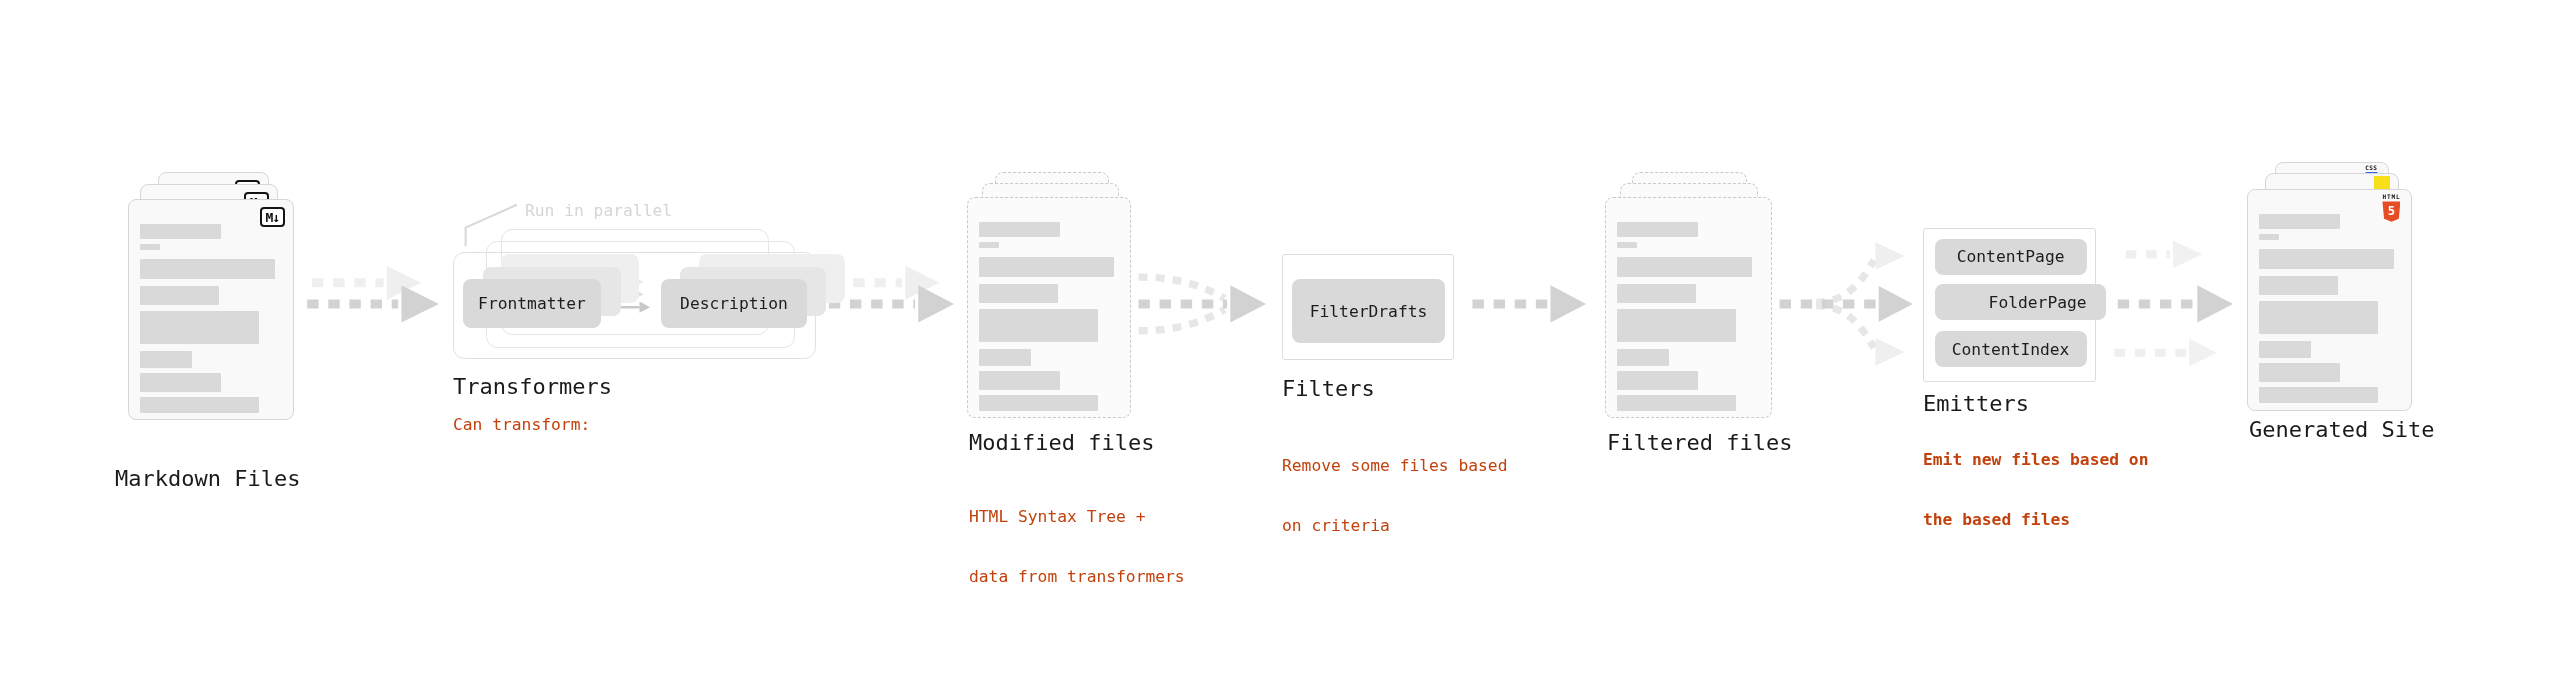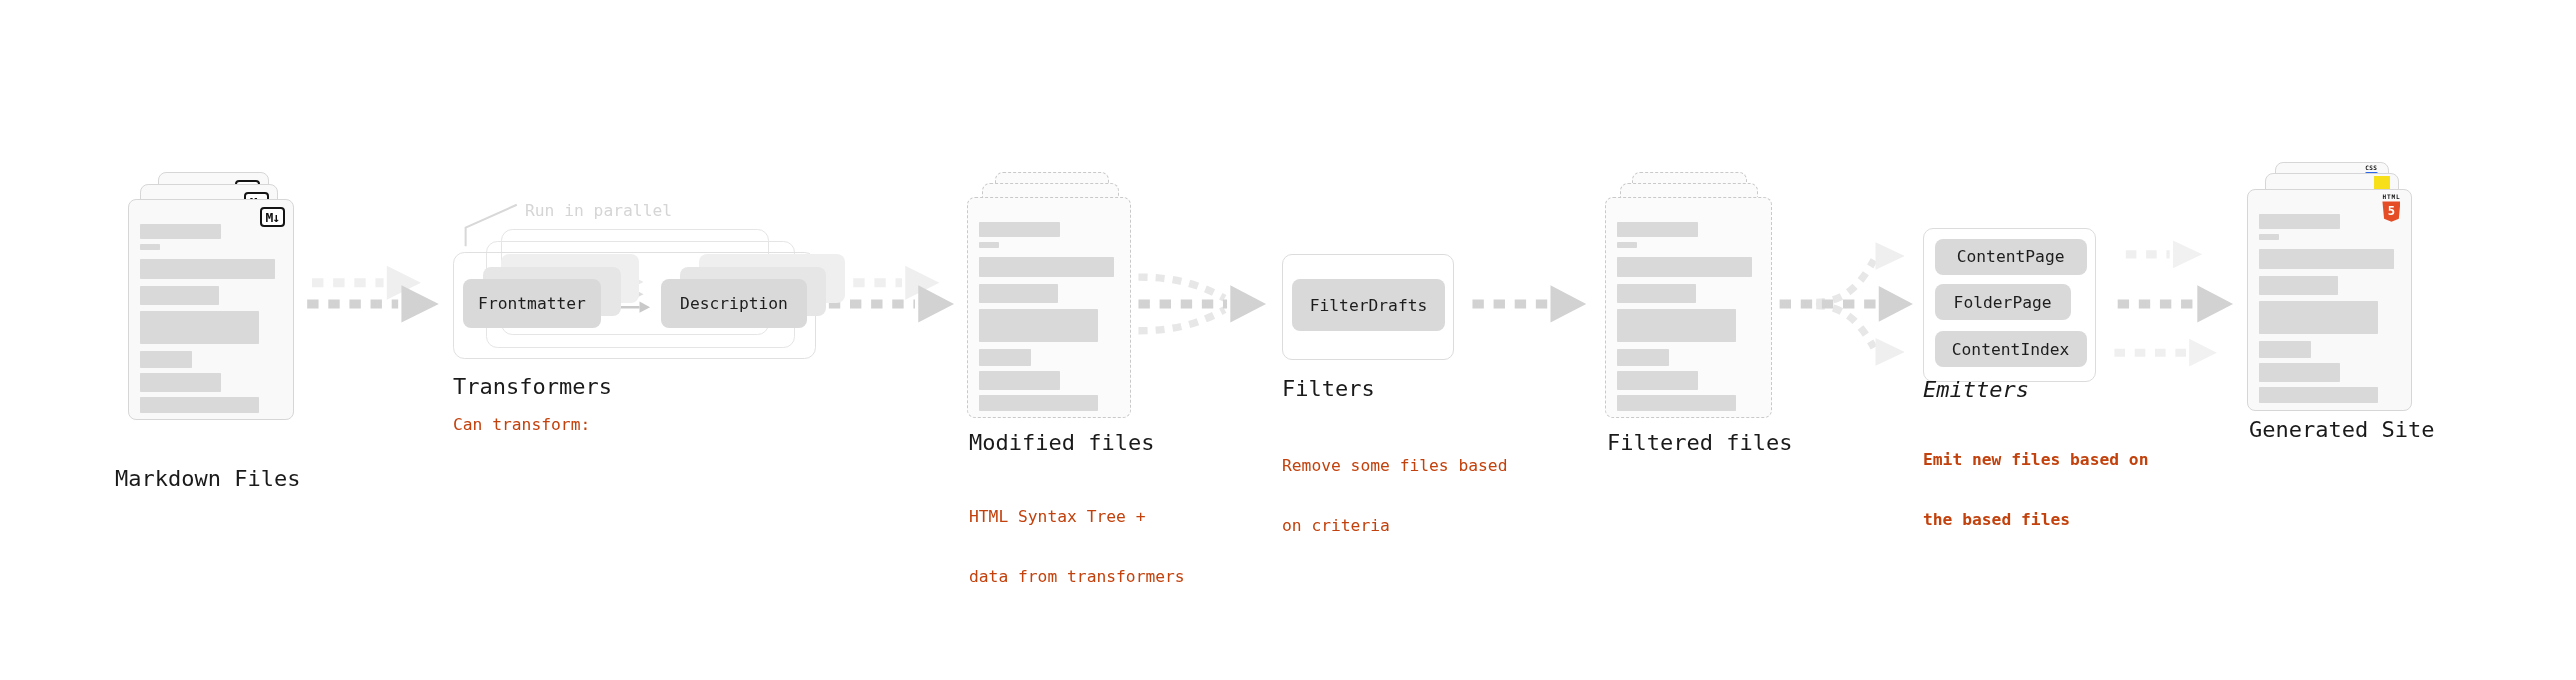--- a/index.html
+++ b/index.html
@@ -36,21 +36,21 @@
   .bullet-line::before{content:"• ";}
   .annotation{position:absolute;font-size:16.3px;line-height:18px;color:#d5d5d5;white-space:pre;}
 
   
   .container-frame{position:absolute;border:1.2px solid #e5e5e5;border-radius:11.4px;box-sizing:border-box;background:transparent;}
   .ghost{position:absolute;border-radius:8.1px;}
   .btn{position:absolute;background:#d9d9d9;border-radius:8.1px;display:flex;align-items:center;justify-content:center;
     font-size:16.3px;color:#1d1d1d;white-space:pre;}
 
   
-  .panel{position:absolute;background:#ffffff;border:1.2px solid #dcdcdc;border-radius:10px;box-sizing:border-box;}
+  .panel{position:absolute;background:#ffffff;border:1.2px solid #dcdcdc;border-radius:3px;box-sizing:border-box;}
 </style>
 </head>
 <body>
 
 <div class="canvas">
 
   <svg class="arrows" width="2576" height="681" viewBox="0 0 3170 838">
 
     <g>
       <line x1="384" y1="348" x2="472" y2="348" stroke="#efefef" stroke-width="11" stroke-dasharray="14 12"></line>
@@ -164,21 +164,21 @@
         </div>
     </div>
   </div>
   <div class="stage-label" style="left:969px;top:431px;">Modified files</div>
   <div class="body-text" style="left:969px;top:466px;">
     <div>HTML Syntax Tree +</div>
     <div>data from transformers</div>
   </div>
 
   <div class="panel" style="left:1282px;top:254px;width:172px;height:106px;"></div>
-  <div class="btn" style="left:1292px;top:279px;width:153px;height:52px;">FilterDrafts</div>
+  <div class="btn" style="left:1292px;top:279px;width:153px;height:64px;">FilterDrafts</div>
   <div class="stage-label" style="left:1282px;top:377px;">Filters</div>
   <div class="body-text" style="left:1282px;top:415px;">
     <div>Remove some files based</div>
     <div>on criteria</div>
   </div>
 
   <div class="abs" style="left:1605px;top:172px;width:167px;height:248px;">
     <div class="fcard dashed" style="left:27px;top:0;width:115px;height:221px;"></div>
     <div class="fcard dashed" style="left:14.6px;top:10.6px;width:138px;height:221px;"></div>
     <div class="fcard dashed" style="left:0;top:25px;width:167px;height:221px;">
@@ -191,24 +191,24 @@
           <div class="bar" style="width: 52px; height: 17px; margin-top: 6.5px;"></div>
           <div class="bar" style="width: 81px; height: 19.5px; margin-top: 4.9px;"></div>
           <div class="bar" style="width: 119px; height: 15.4px; margin-top: 4.9px;"></div>
         </div>
     </div>
   </div>
   <div class="stage-label" style="left:1607px;top:431px;">Filtered files</div>
 
   <div class="panel" style="left:1923px;top:228px;width:173px;height:154px;">
     <div class="btn" style="left:10.6px;top:9.8px;width:152px;height:36px;">ContentPage</div>
-    <div class="btn" style="left:10.6px;top:55px;width:136px;height:36px;">FolderPage</div>
+    <div class="btn" style="left:10.6px;top:55px;width:136px;height:36px;padding-left:35px;">FolderPage</div>
     <div class="btn" style="left:10.6px;top:102px;width:152px;height:36px;">ContentIndex</div>
   </div>
-  <div class="stage-label" style="left:1923px;top:378px;font-style:italic;">Emitters</div>
+  <div class="stage-label" style="left:1923px;top:392px;">Emitters</div>
   <div class="body-text" style="left:1923px;top:409px;font-weight:bold;">
     <div>Emit new files based on</div>
     <div>the based files</div>
   </div>
 
   <div class="abs" style="left:2247px;top:162px;width:165px;height:249px;">
     <div class="fcard" style="left:28.4px;top:0;width:114px;height:221px;">
       <div class="css-badge">
         <div class="word">CSS</div>
         <div class="bar-blue"></div>

